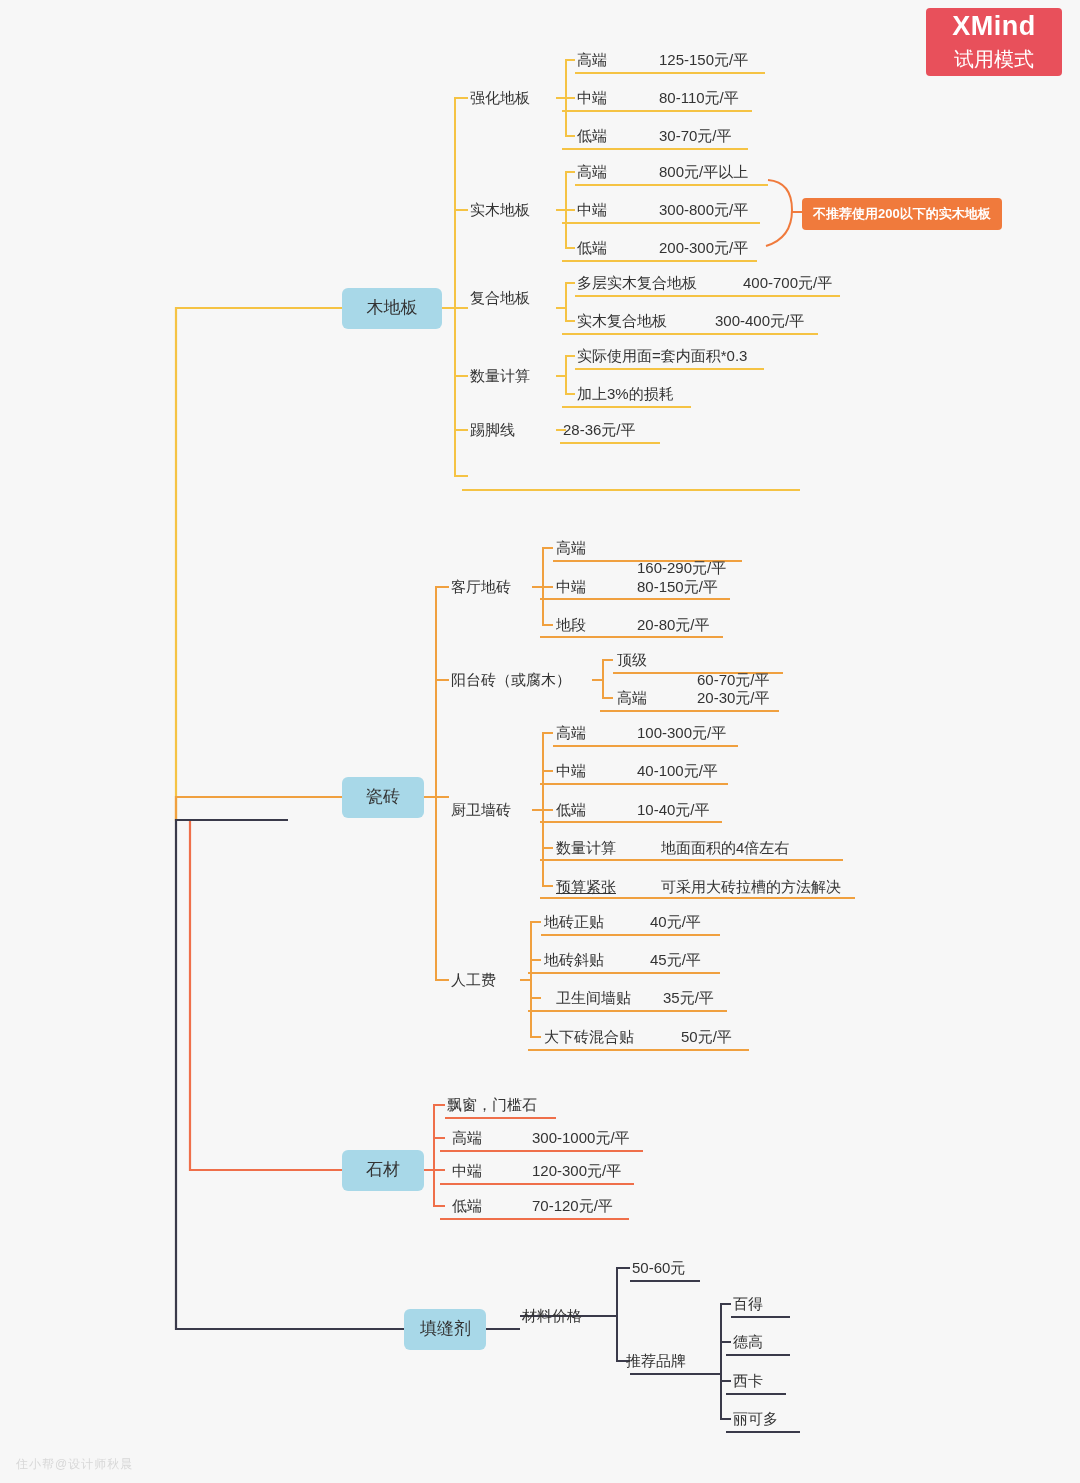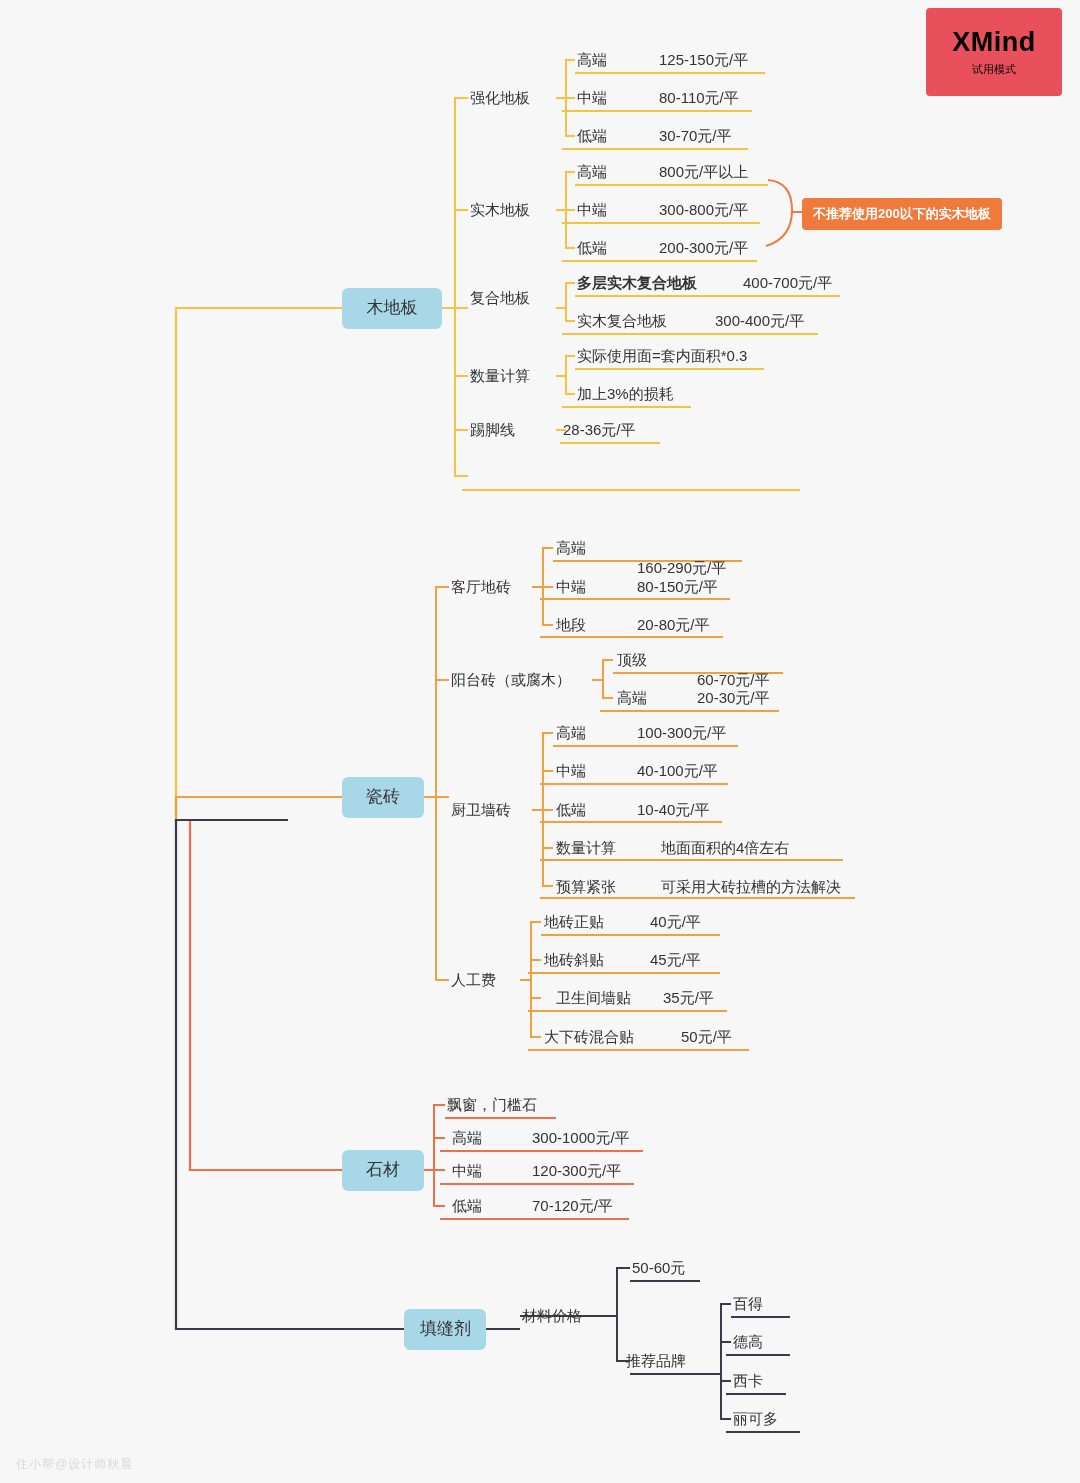--- a/index.html
+++ b/index.html
@@ -70,37 +70,37 @@
     font-weight: bold;
     border-radius: 4px;
     padding: 7px 11px;
   }
   
   .xmind-badge {
     position: absolute;
     right: 18px;
     top: 8px;
     width: 136px;
-    height: 88px;
+    height: 68px;
     background: #e8505b;
     border-radius: 4px;
-    color: #000000;
+    color: #ffffff;
     text-align: center;
     display: flex;
     flex-direction: column;
     justify-content: center;
     align-items: center;
   }
   .xmind-badge .title {
     font-size: 27px;
     font-weight: bold;
     letter-spacing: 0.5px;
   }
   .xmind-badge .sub {
-    font-size: 11px;
+    font-size: 20px;
     margin-top: 4px;
   }
   .watermark {
     position: absolute;
     left: 16px;
     bottom: 10px;
     font-size: 12px;
     color: #d8d8d8;
     letter-spacing: 1px;
   }
@@ -240,21 +240,21 @@
   <div class="node leaf" style="left:470px; top:200px;">实木地板</div>
   <div class="node leaf" style="left:577px; top:162px;">高端</div>
   <div class="node leaf" style="left:659px; top:162px;">800元/平以上</div>
   <div class="node leaf" style="left:577px; top:200px;">中端</div>
   <div class="node leaf" style="left:659px; top:200px;">300-800元/平</div>
   <div class="node leaf" style="left:577px; top:238px;">低端</div>
   <div class="node leaf" style="left:659px; top:238px;">200-300元/平</div>
   <div class="node callout" style="left:802px; top:198px;">不推荐使用200以下的实木地板</div>
 
   <div class="node leaf" style="left:470px; top:288px;">复合地板</div>
-  <div class="node leaf" style="left:577px; top:273px;font-weight:bold;">多层实木复合地板</div>
+  <div class="node leaf" style="left:577px; top:273px;">多层实木复合地板</div>
   <div class="node leaf" style="left:743px; top:273px;">400-700元/平</div>
   <div class="node leaf" style="left:577px; top:311px;">实木复合地板</div>
   <div class="node leaf" style="left:715px; top:311px;">300-400元/平</div>
 
   <div class="node leaf" style="left:470px; top:366px;">数量计算</div>
   <div class="node leaf" style="left:577px; top:346px;">实际使用面=套内面积*0.3</div>
   <div class="node leaf" style="left:577px; top:384px;">加上3%的损耗</div>
 
   <div class="node leaf" style="left:470px; top:420px;">踢脚线</div>
   <div class="node leaf" style="left:563px; top:420px;">28-36元/平</div>
@@ -276,21 +276,21 @@
 
   <div class="node leaf" style="left:451px; top:800px;">厨卫墙砖</div>
   <div class="node leaf" style="left:556px; top:723px;">高端</div>
   <div class="node leaf" style="left:637px; top:723px;">100-300元/平</div>
   <div class="node leaf" style="left:556px; top:761px;">中端</div>
   <div class="node leaf" style="left:637px; top:761px;">40-100元/平</div>
   <div class="node leaf" style="left:556px; top:800px;">低端</div>
   <div class="node leaf" style="left:637px; top:800px;">10-40元/平</div>
   <div class="node leaf" style="left:556px; top:838px;">数量计算</div>
   <div class="node leaf" style="left:661px; top:838px;">地面面积的4倍左右</div>
-  <div class="node leaf" style="left:556px; top:877px;">预算紧张</div>
+  <div class="node leaf" style="left:556px; top:877px;text-decoration:underline;">预算紧张</div>
   <div class="node leaf" style="left:661px; top:877px;">可采用大砖拉槽的方法解决</div>
 
   <div class="node leaf" style="left:451px; top:970px;">人工费</div>
   <div class="node leaf" style="left:544px; top:912px;">地砖正贴</div>
   <div class="node leaf" style="left:650px; top:912px;">40元/平</div>
   <div class="node leaf" style="left:544px; top:950px;">地砖斜贴</div>
   <div class="node leaf" style="left:650px; top:950px;">45元/平</div>
   <div class="node leaf" style="left:556px; top:988px;">卫生间墙贴</div>
   <div class="node leaf" style="left:663px; top:988px;">35元/平</div>
   <div class="node leaf" style="left:544px; top:1027px;">大下砖混合贴</div>

